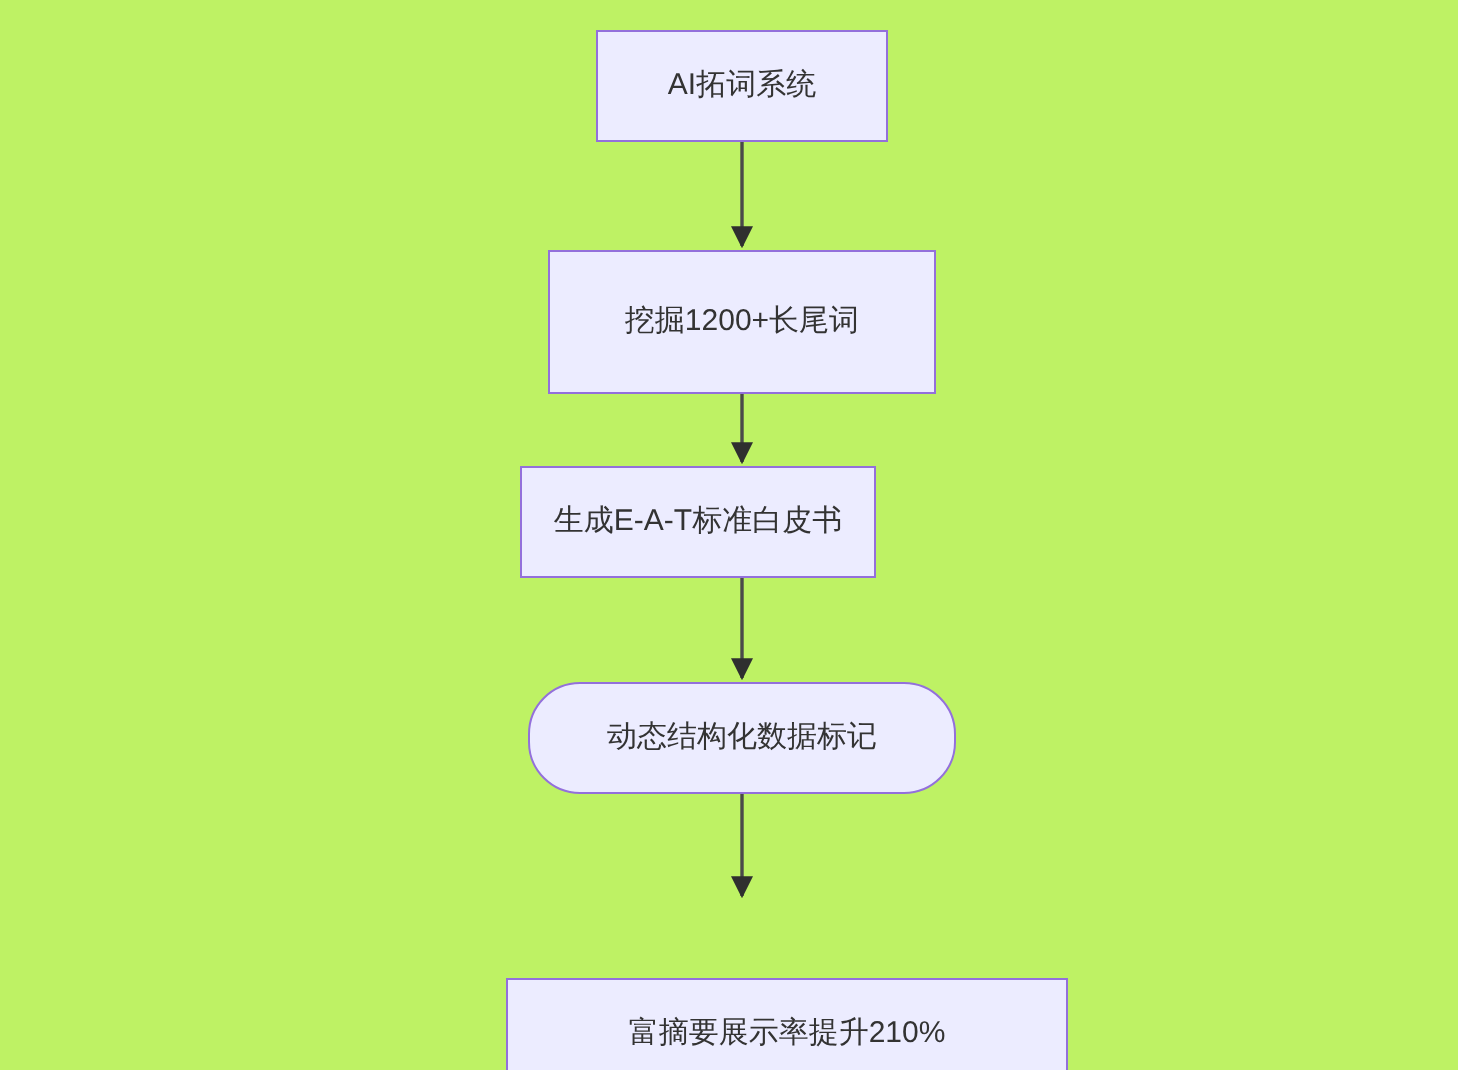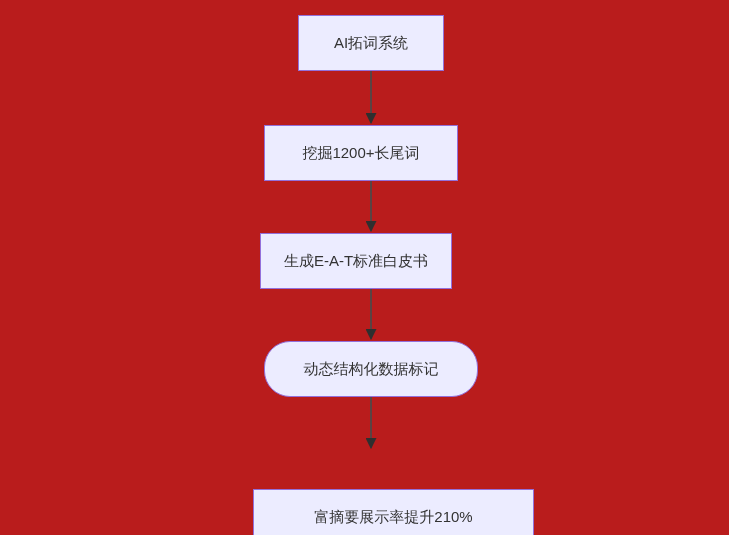--- a/index.html
+++ b/index.html
@@ -10,21 +10,21 @@
     width: 729px;
     height: 535px;
     background: #f8f8f8;
     font-family: "Liberation Sans", "DejaVu Sans", sans-serif;
     overflow: hidden;
   }
   .canvas {
     position: relative;
     width: 729px;
     height: 535px;
-    background: #b91c1c;
+    background: #bef264;
   }
   .edges-layer {
     position: absolute;
     left: 0;
     top: 0;
     width: 729px;
     height: 535px;
     pointer-events: none;
   }
   .node {
@@ -58,25 +58,25 @@
     <line x1="371" y1="71" x2="371" y2="123" stroke="#4a4a4a" stroke-width="1.7" marker-end="url(#arrowhead)"></line>
     <line x1="371" y1="181" x2="371" y2="231" stroke="#4a4a4a" stroke-width="1.7" marker-end="url(#arrowhead)"></line>
     <line x1="371" y1="289" x2="371" y2="339" stroke="#4a4a4a" stroke-width="1.7" marker-end="url(#arrowhead)"></line>
     <line x1="371" y1="397" x2="371" y2="448" stroke="#4a4a4a" stroke-width="1.7" marker-end="url(#arrowhead)"></line>
   </svg>
 
   <div class="node" style="left:298px; top:15px;  width:146px; height:56px;">
     <span class="node-label">AI拓词系统</span>
   </div>
 
-  <div class="node" style="left:264px; top:125px; width:194px; height:56px;justify-content:center;">
+  <div class="node" style="left:274px; top:125px; width:194px; height:72px;justify-content:center;">
     <span class="node-label">挖掘1200+长尾词</span>
   </div>
 
-  <div class="node" style="left:260px; top:233px; width:192px; height:56px;">
+  <div class="node" style="left:260px; top:233px; width:178px; height:56px;">
     <span class="node-label">生成E-A-T标准白皮书</span>
   </div>
 
   <div class="node" style="left:264px; top:341px; width:214px; height:56px;border-radius:26px;">
     <span class="node-label">动态结构化数据标记</span>
   </div>
 
   <div class="node" style="left:253px; top:450px; width:281px; height:56px;margin-top:39px;">
     <span class="node-label">富摘要展示率提升210%</span>
   </div>

